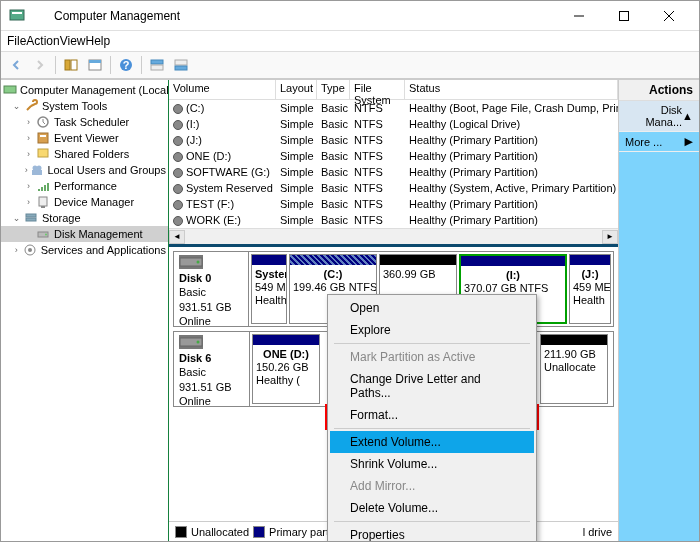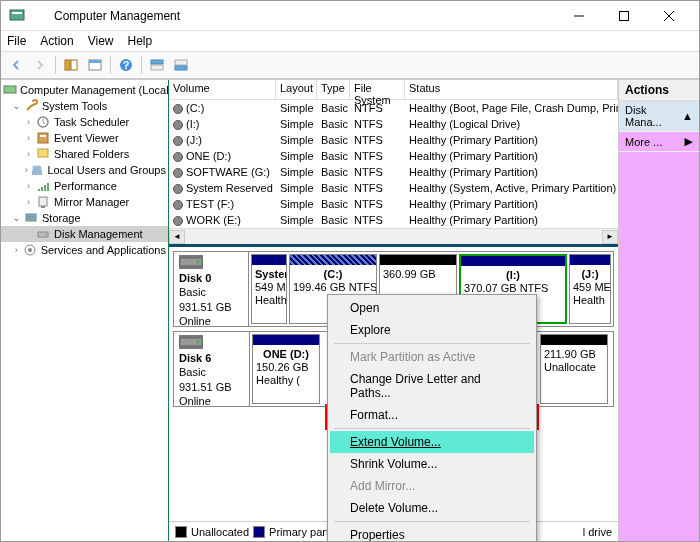--- a/index.html
+++ b/index.html
@@ -3,21 +3,21 @@
 <meta charset="utf-8">
 <style>
 * { margin: 0; padding: 0; box-sizing: border-box; font-family: "Segoe UI", Tahoma, sans-serif; font-size: 11px; }
 body { background: #fff; width: 700px; height: 542px; overflow: hidden; border: 1px solid #999; position: relative; }
 .titlebar { height: 30px; display: flex; align-items: center; padding: 0 8px; background: #fff; border-bottom: 1px solid #e0e0e0; gap: 23px; }
 .titlebar-icon { width: 16px; height: 16px; margin-right: 6px; }
 .titlebar-text { flex: 1; font-size: 12px; }
 .winbtns { display: flex; gap: 0; }
 .winbtn { width: 45px; height: 29px; display: flex; align-items: center; justify-content: center; }
 .winbtn svg { width: 10px; height: 10px; }
-.menubar { height: 20px; display: flex; align-items: center; padding: 0 6px; gap: 14px; }
+.menubar { height: 20px; display: flex; align-items: center; padding: 0 6px; }
 .menubar span { font-size: 12px; }
 .toolbar { height: 28px; display: flex; align-items: center; padding: 0 4px; gap: 2px; border-top: 1px solid #ddd; border-bottom: 1px solid #ccc; background: #f9f9f9; }
 .tbtn { width: 22px; height: 22px; display: flex; align-items: center; justify-content: center; border: 1px solid transparent; }
 .tsep { width: 1px; height: 18px; background: #ccc; margin: 0 2px; }
 .mainarea { display: flex; height: calc(100% - 78px); border-top: 1px solid #ccc; }
 .treepane { width: 168px; border-right: 1px solid #15803d; padding: 2px 0; overflow: hidden; }
 .treerow { display: flex; align-items: center; height: 16px; padding: 1px 2px; white-space: nowrap; }
 .treerow.selected { background: #d0d0d0; }
 .expander { width: 11px; height: 11px; display: flex; align-items: center; justify-content: center; font-size: 9px; color: #666; margin-right: 1px; }
 .treeicon { width: 16px; height: 16px; margin-right: 3px; display: flex; align-items: center; justify-content: center; }
@@ -39,28 +39,28 @@
 .diskparts { flex: 1; display: flex; gap: 2px; padding: 2px; }
 .partbox { border: 1px solid #888; display: flex; flex-direction: column; overflow: hidden; }
 .partbox.selected { border: 2px solid #00a000; }
 .partheader { height: 10px; }
 .ph-blue { background: #000080; }
 .ph-black { background: #000; }
 .partbody { padding: 3px; font-size: 10px; line-height: 1.2; flex: 1; white-space: nowrap; overflow: hidden; }
 .partbody .pname { font-weight: bold; text-align: center; }
 .legend { height: 20px; display: flex; align-items: center; gap: 4px; padding: 0 6px; border-top: 1px solid #ccc; font-size: 11px; }
 .legendbox { width: 12px; height: 12px; border: 1px solid #888; }
-.actionspane { width: 80px; background: #f0abfc; }
+.actionspane { width: 80px; background: #7dd3fc; text-align: right; }
 .actionshead { background: #f0f0f0; padding: 3px 6px; font-size: 12px; border-bottom: 1px solid #ddd; font-weight: bold; }
 .actionitem { padding: 3px 6px; font-size: 11px; display: flex; align-items: center; justify-content: space-between; border-bottom: 1px solid #eee; }
 .actionitem.hl { background: #d8e6f2; }
 .contextmenu { position: absolute; left: 326px; top: 293px; width: 210px; background: #f0f0f0; border: 1px solid #999; box-shadow: 2px 2px 5px rgba(0,0,0,0.3); padding: 2px; z-index: 100; }
 .cmitem { padding: 4px 20px; font-size: 12px; }
 .cmitem.disabled { color: #888; }
-.cmitem.highlighted { background: #5eead4; text-decoration: underline; }
+.cmitem.highlighted { background: #0ea5e9; }
 .cmsep { height: 1px; background: #ccc; margin: 2px 4px; }
 .redbox { position: absolute; border: 2px solid red; pointer-events: none; }
 </style>
 </head>
 <body>
 
 <div class="titlebar">
   <span class="titlebar-icon">
     <svg viewBox="0 0 16 16">
         <rect x="1" y="2" width="14" height="10" fill="#5a8" stroke="#365"></rect>
@@ -214,21 +214,21 @@
           <span>Performance</span>
         </div>
         <div class="treerow" style="padding-left: 22px;">
           <span class="expander">›</span>
           <span class="treeicon">
             <svg width="14" height="14" viewBox="0 0 14 14">
               <rect x="3" y="2" width="8" height="9" fill="#eee" stroke="#888"></rect>
               <rect x="5" y="11" width="4" height="2" fill="#888"></rect>
             </svg>
           </span>
-          <span>Mirror Manager</span>
+          <span>Device Manager</span>
         </div>
       </div>
     <div class="treerow" style="padding-left:10px">
       <span class="expander">⌄</span>
       <span class="treeicon">
           <svg width="14" height="14" viewBox="0 0 14 14">
             <rect x="2" y="3" width="10" height="3" fill="#8ab" stroke="#689"></rect>
             <rect x="2" y="7" width="10" height="3" fill="#8ab" stroke="#689"></rect>
           </svg>
         </span>

